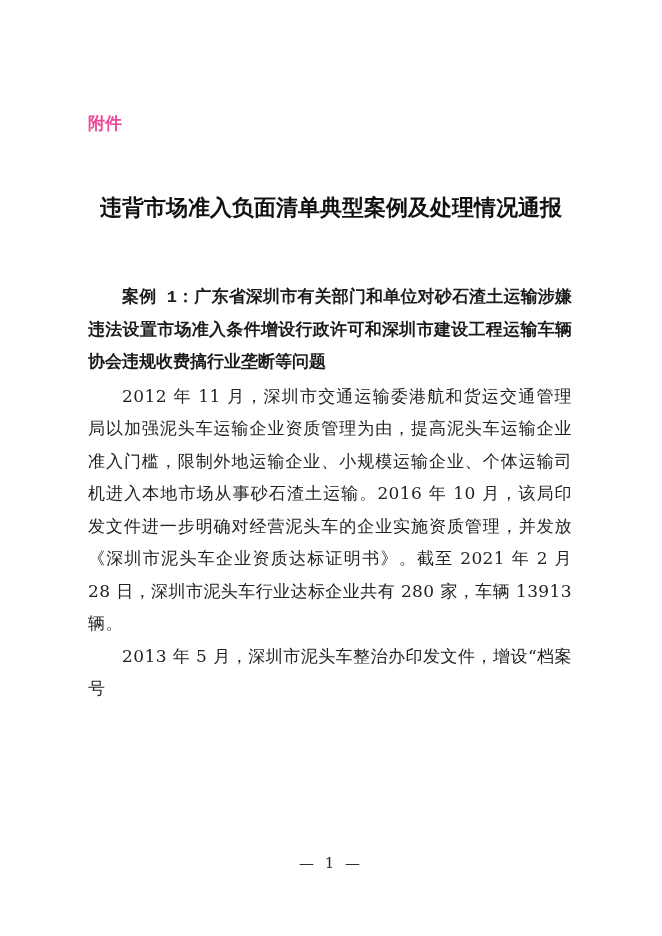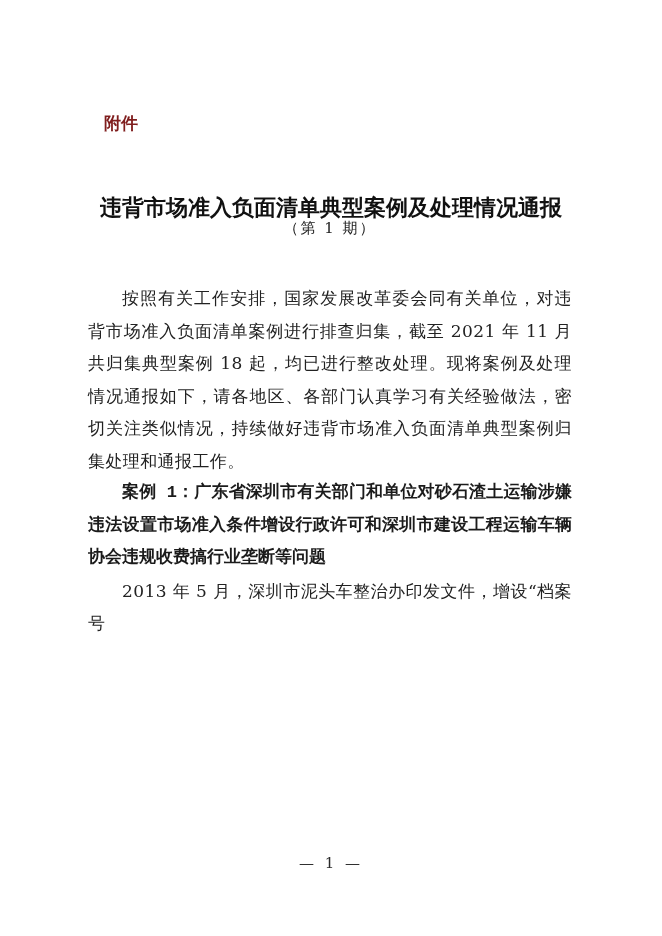--- a/index.html
+++ b/index.html
@@ -16,22 +16,21 @@
     font-family: "DejaVu Serif", "Liberation Serif", serif;
     color: #212121;
   }
   .attachment {
     position: absolute;
     left: 88px;
     top: 112px;
     font-size: 17px;
     font-weight: 700;
     font-family: "Liberation Sans", "DejaVu Sans", sans-serif;
-    color: #7f1d1d;
-    margin-left: 16px;
+    color: #ec4899;
   }
   .doc-title {
     position: absolute;
     left: 70px;
     right: 70px;
     top: 177px;
     margin: 16px;
     text-align: center;
     font-size: 22px;
     font-weight: 700;
@@ -84,23 +83,22 @@
 </style>
 </head>
 <body>
 
 <div class="page">
 
   <div class="attachment">附件</div>
 
   <h1 class="doc-title">违背市场准入负面清单典型案例及处理情况通报</h1>
 
-  <div class="issue-line">（第 1 期）</div>
 
   <div class="body-block">
-    <p>按照有关工作安排，国家发展改革委会同有关单位，对违背市场准入负面清单案例进行排查归集，截至 2021 年 11 月共归集典型案例 18 起，均已进行整改处理。现将案例及处理情况通报如下，请各地区、各部门认真学习有关经验做法，密切关注类似情况，持续做好违背市场准入负面清单典型案例归集处理和通报工作。</p>
     <p class="case-heading">案例 1：广东省深圳市有关部门和单位对砂石渣土运输涉嫌违法设置市场准入条件增设行政许可和深圳市建设工程运输车辆协会违规收费搞行业垄断等问题</p>
+    <p>2012 年 11 月，深圳市交通运输委港航和货运交通管理局以加强泥头车运输企业资质管理为由，提高泥头车运输企业准入门槛，限制外地运输企业、小规模运输企业、个体运输司机进入本地市场从事砂石渣土运输。2016 年 10 月，该局印发文件进一步明确对经营泥头车的企业实施资质管理，并发放《深圳市泥头车企业资质达标证明书》。截至 2021 年 2 月 28 日，深圳市泥头车行业达标企业共有 280 家，车辆 13913 辆。</p>
     <p>2013 年 5 月，深圳市泥头车整治办印发文件，增设“档案号</p>
   </div>
 
   <div class="page-footer">— 1 —</div>
 
 </div>
 
 </body></html>

